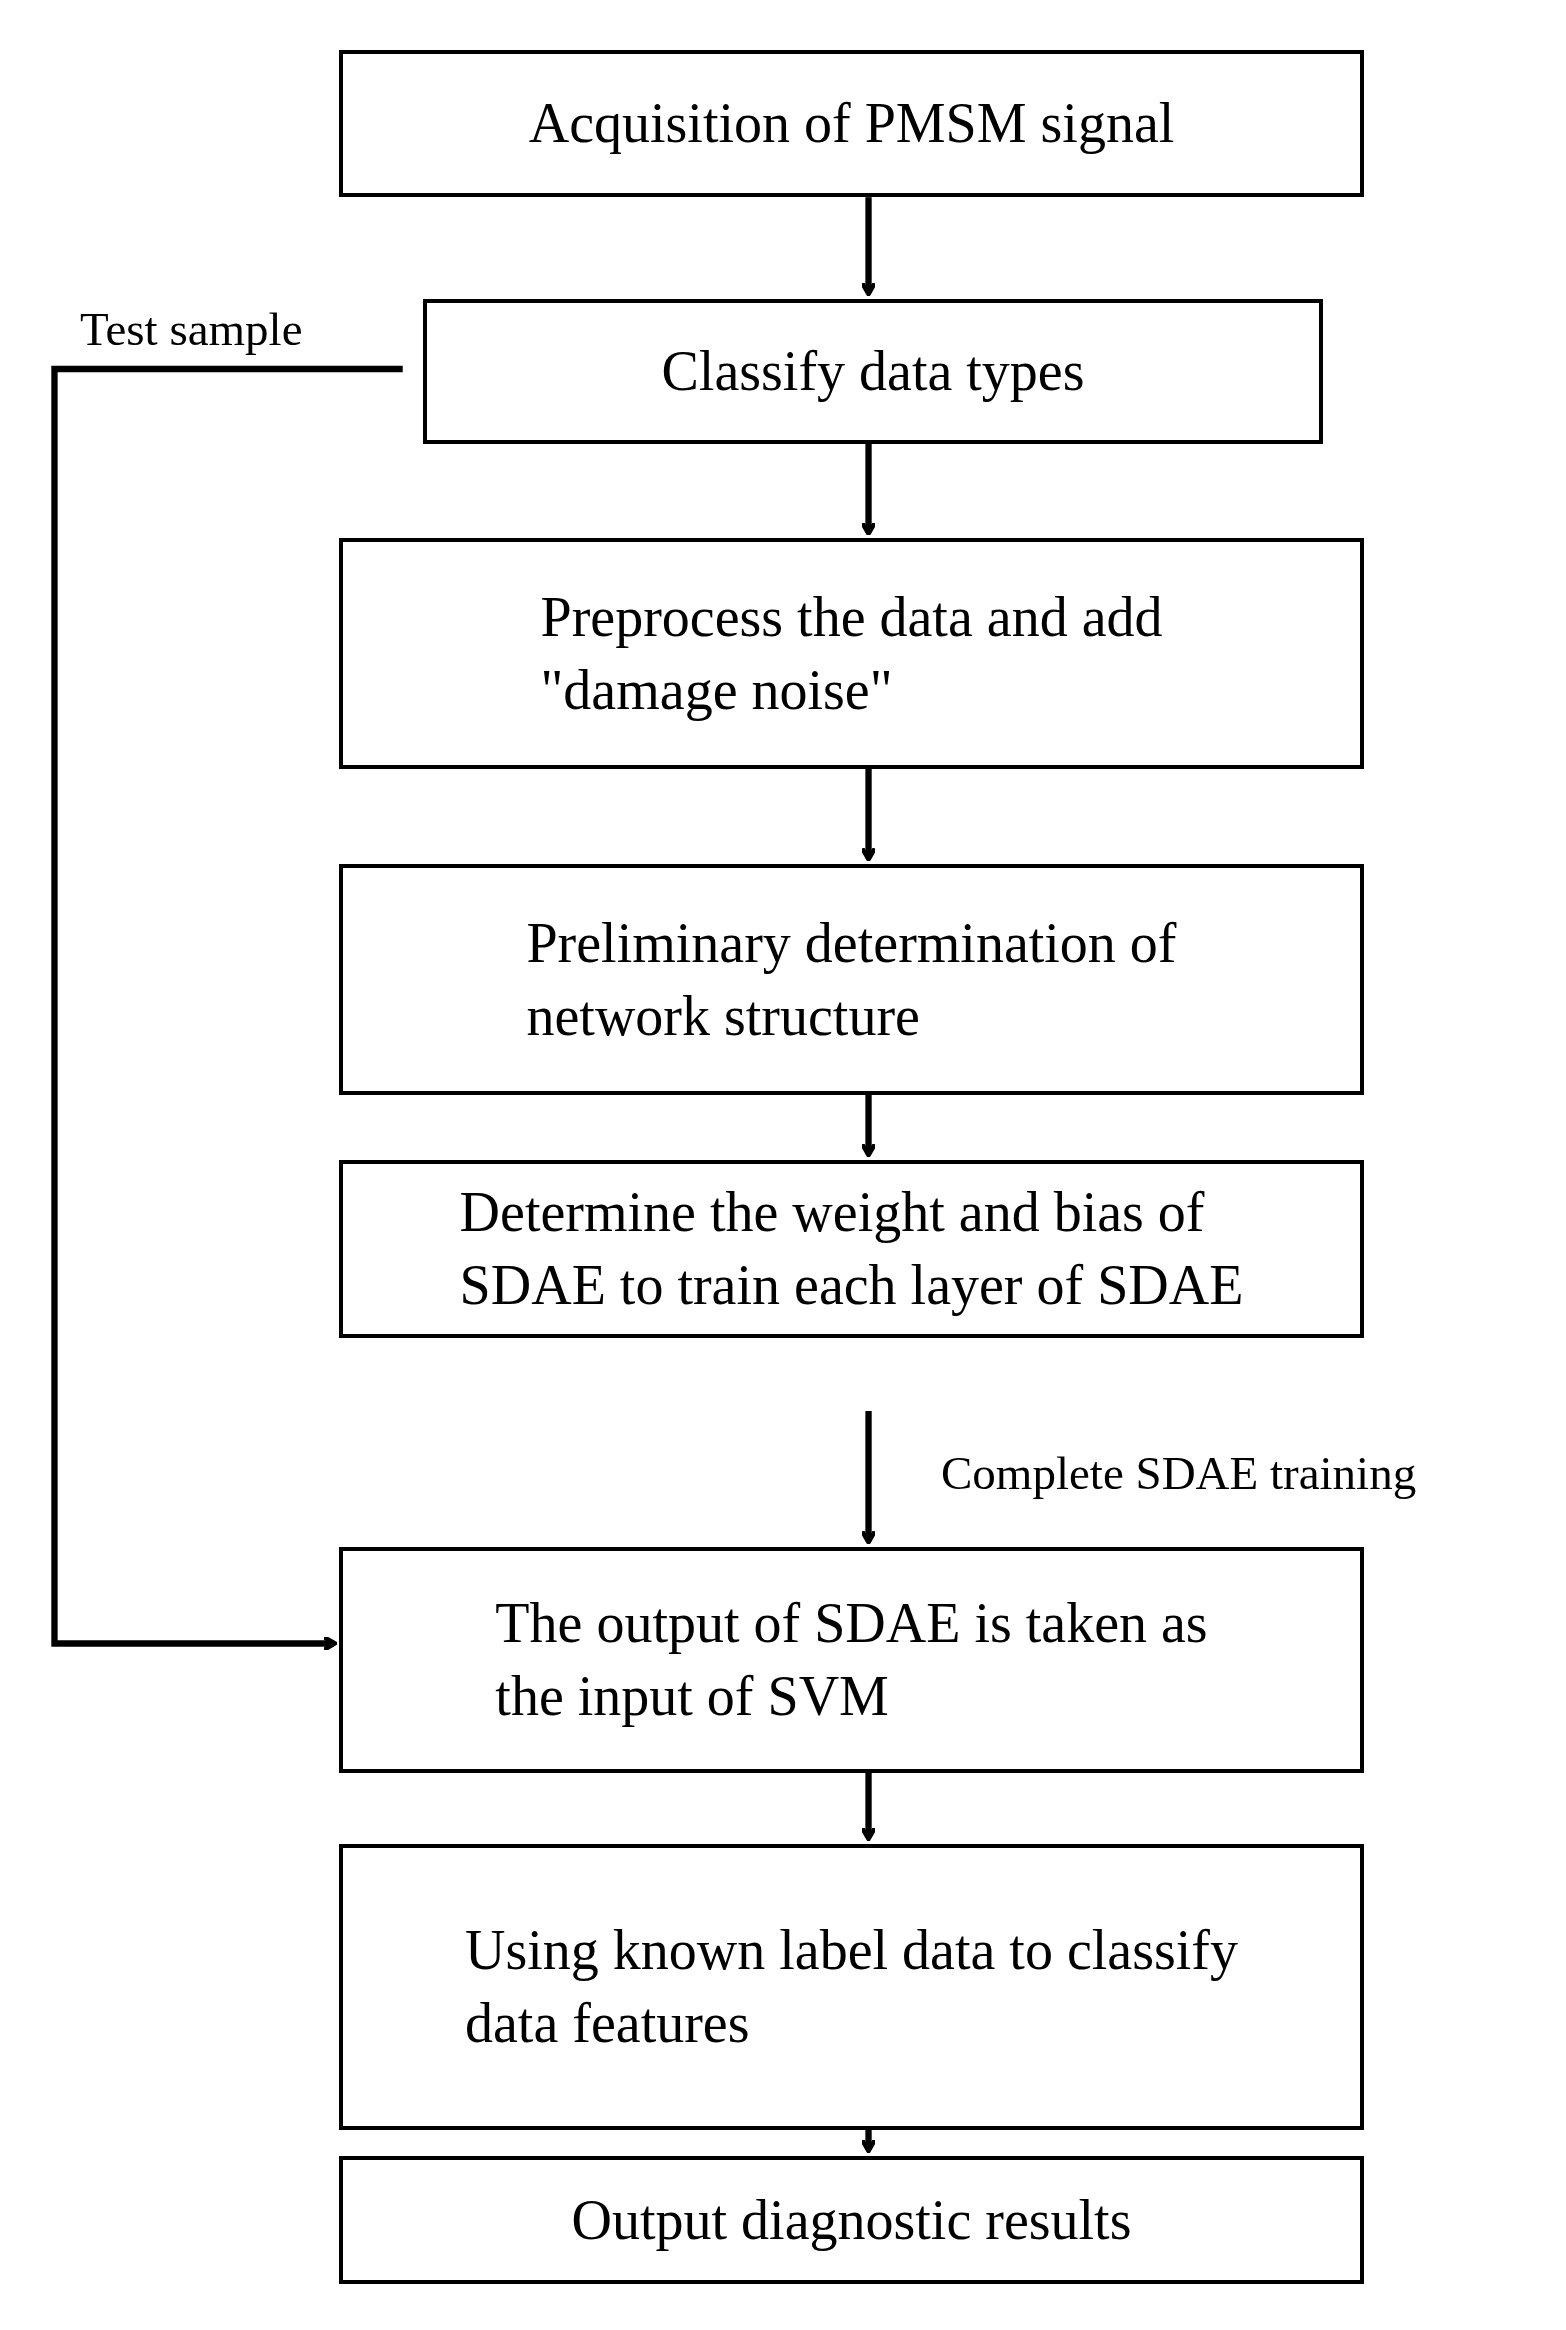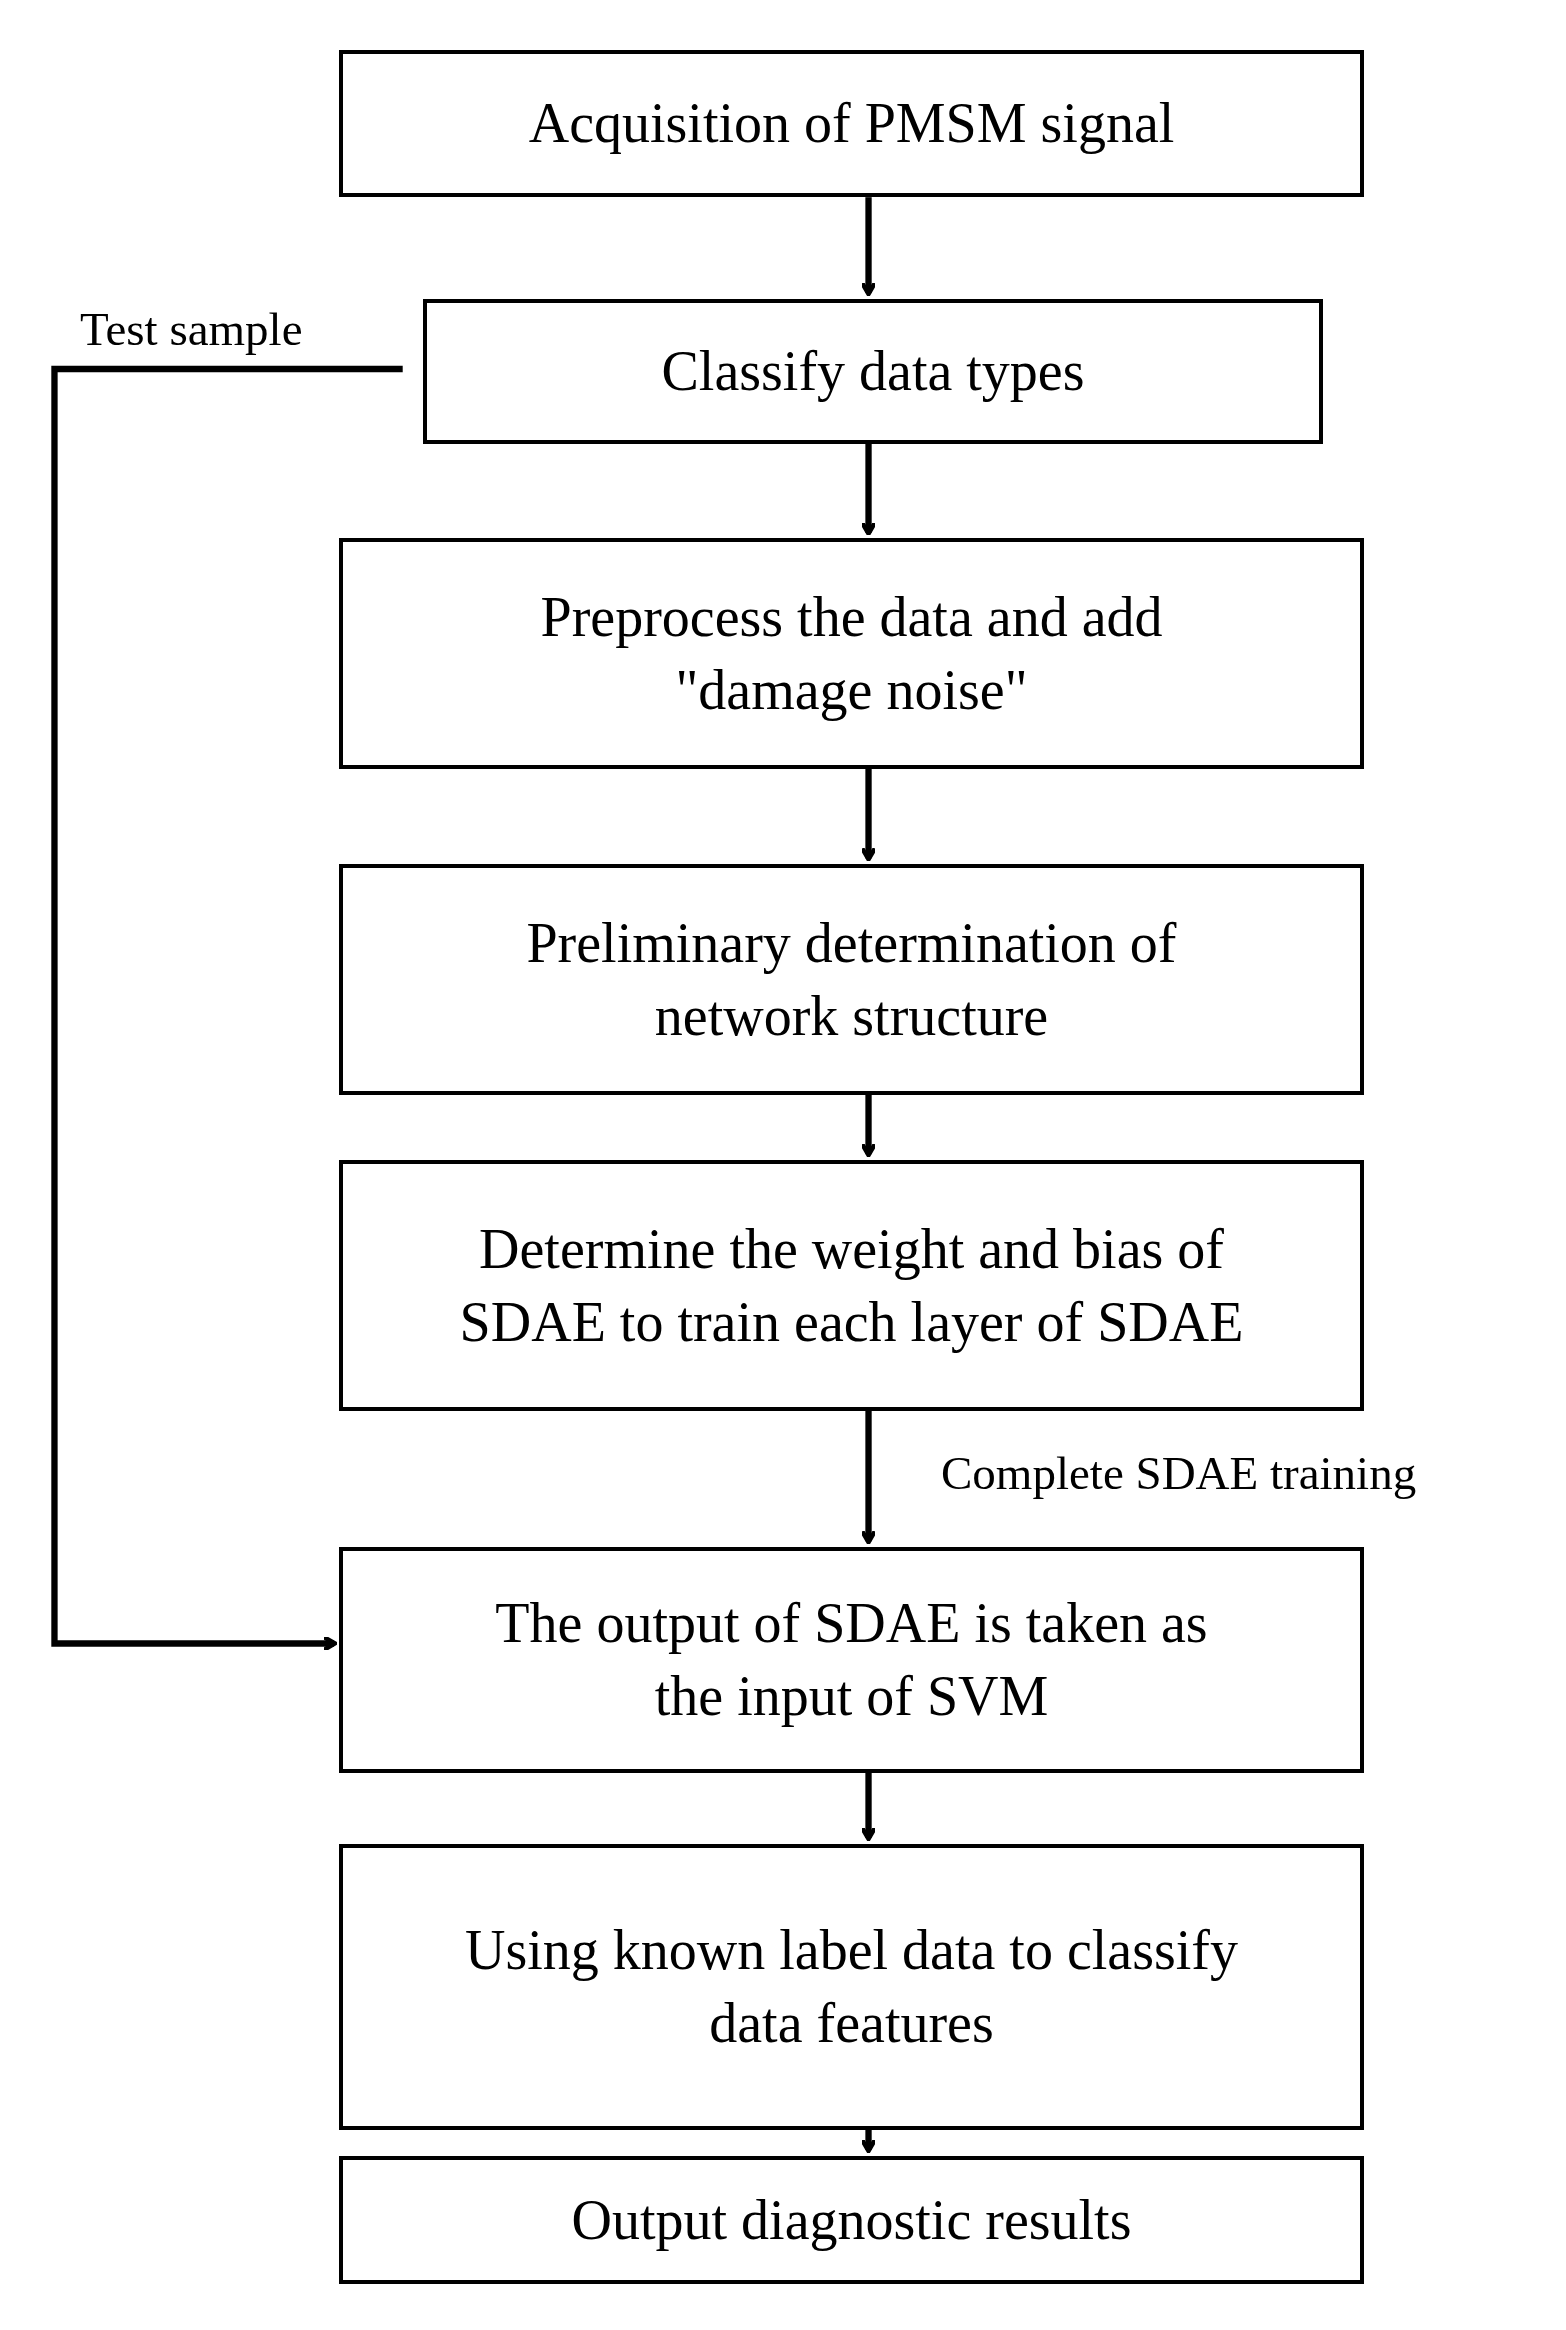--- a/index.html
+++ b/index.html
@@ -16,21 +16,20 @@
     font-family: "Liberation Serif", "DejaVu Serif", serif;
   }
   .node {
     position: absolute;
     box-sizing: border-box;
     border: 4.5px solid #000000;
     background: #ffffff;
     display: flex;
     align-items: center;
     justify-content: center;
-    text-align: center;
     color: #000000;
     line-height: 1.30;
     font-size: 56px;
     padding: 0 29px;
     white-space: pre-line;
   }
   .edge-label {
     position: absolute;
     color: #000000;
     font-size: 47px;
@@ -78,21 +77,21 @@
   <div class="node" style="left:339px; top:50px; width:1025px; height:147px;">Acquisition of PMSM signal</div>
 
   <div class="node" style="left:403px; top:299px; width:900px; height:145px;margin-left:20px;">Classify data types</div>
 
   <div class="node" style="left:339px; top:538px; width:1025px; height:231px;">Preprocess the data and add
 "damage noise"</div>
 
   <div class="node" style="left:339px; top:864px; width:1025px; height:231px;">Preliminary determination of
 network structure</div>
 
-  <div class="node" style="left:339px; top:1160px; width:1025px; height:251px;">Determine the weight and bias of
+  <div class="node" style="left:339px; top:1160px; width:1025px; height:178px;">Determine the weight and bias of
 SDAE to train each layer of SDAE</div>
 
   <div class="node" style="left:339px; top:1547px; width:1025px; height:226px;">The output of SDAE is taken as
 the input of SVM</div>
 
   <div class="node" style="left:339px; top:1844px; width:1025px; height:286px;">Using known label data to classify
 data features</div>
 
   <div class="node" style="left:339px; top:2156px; width:1025px; height:128px;font-family:Liberation Serif, serif;">Output diagnostic results</div>
 

